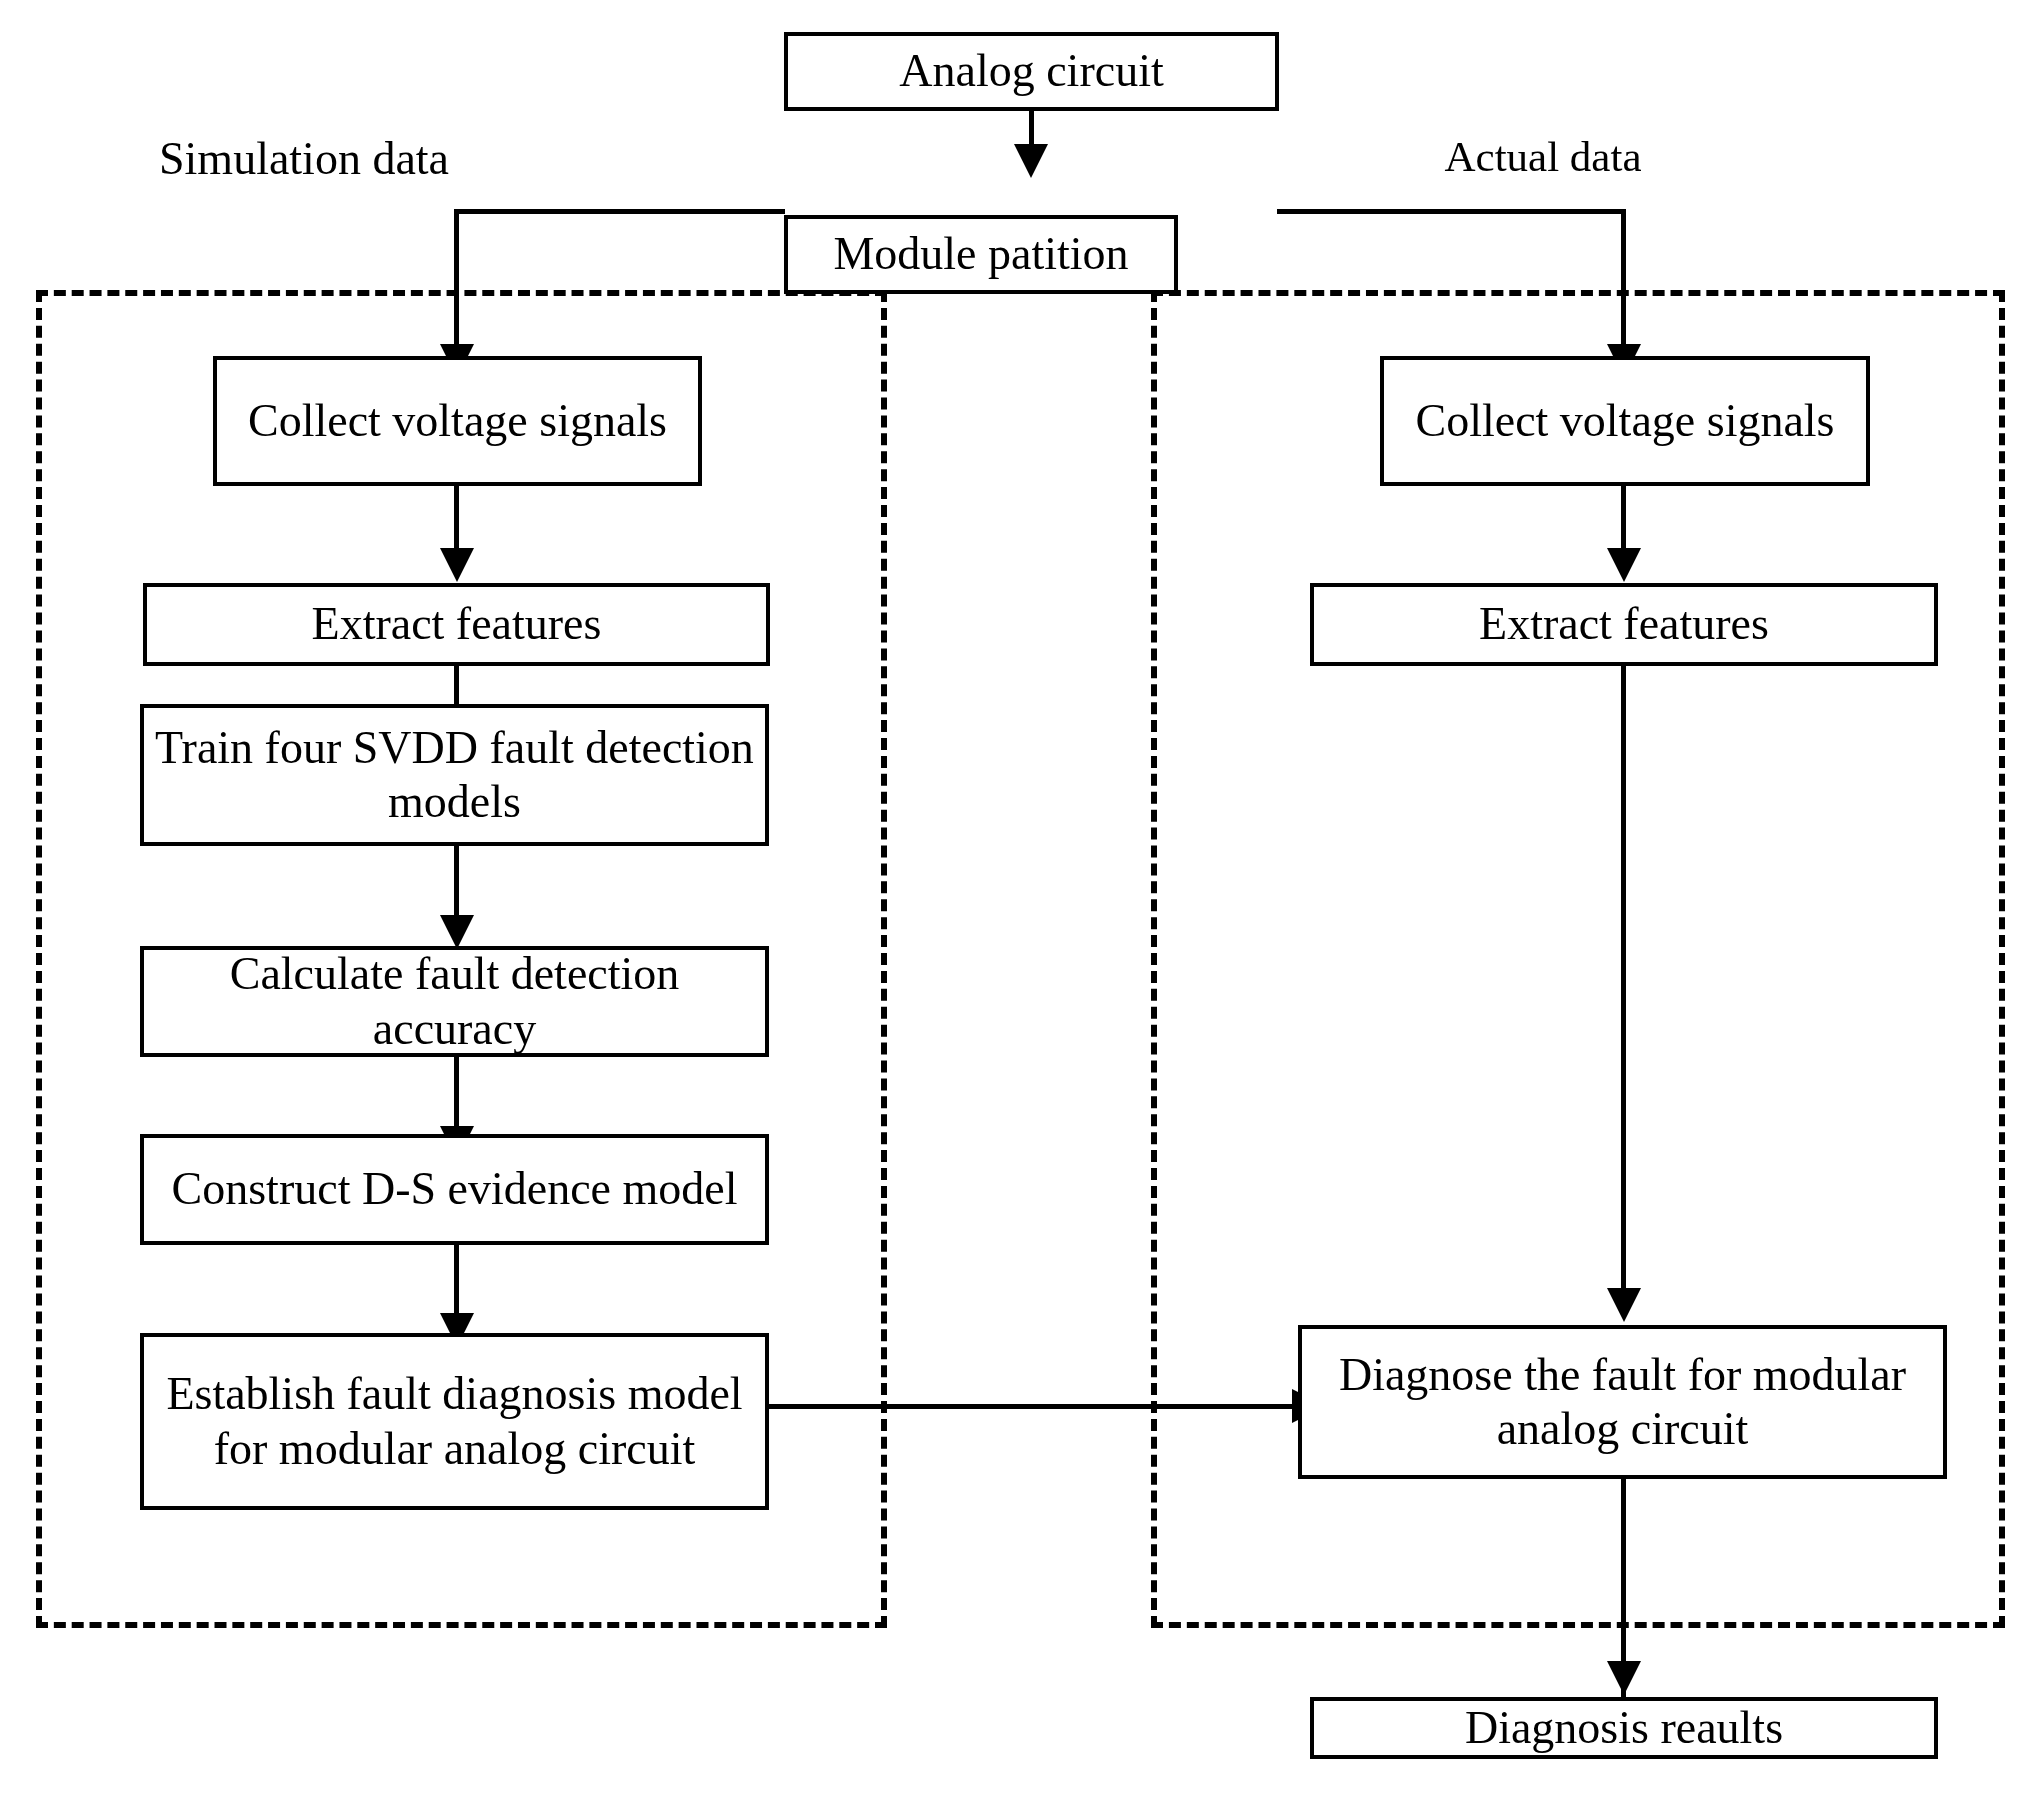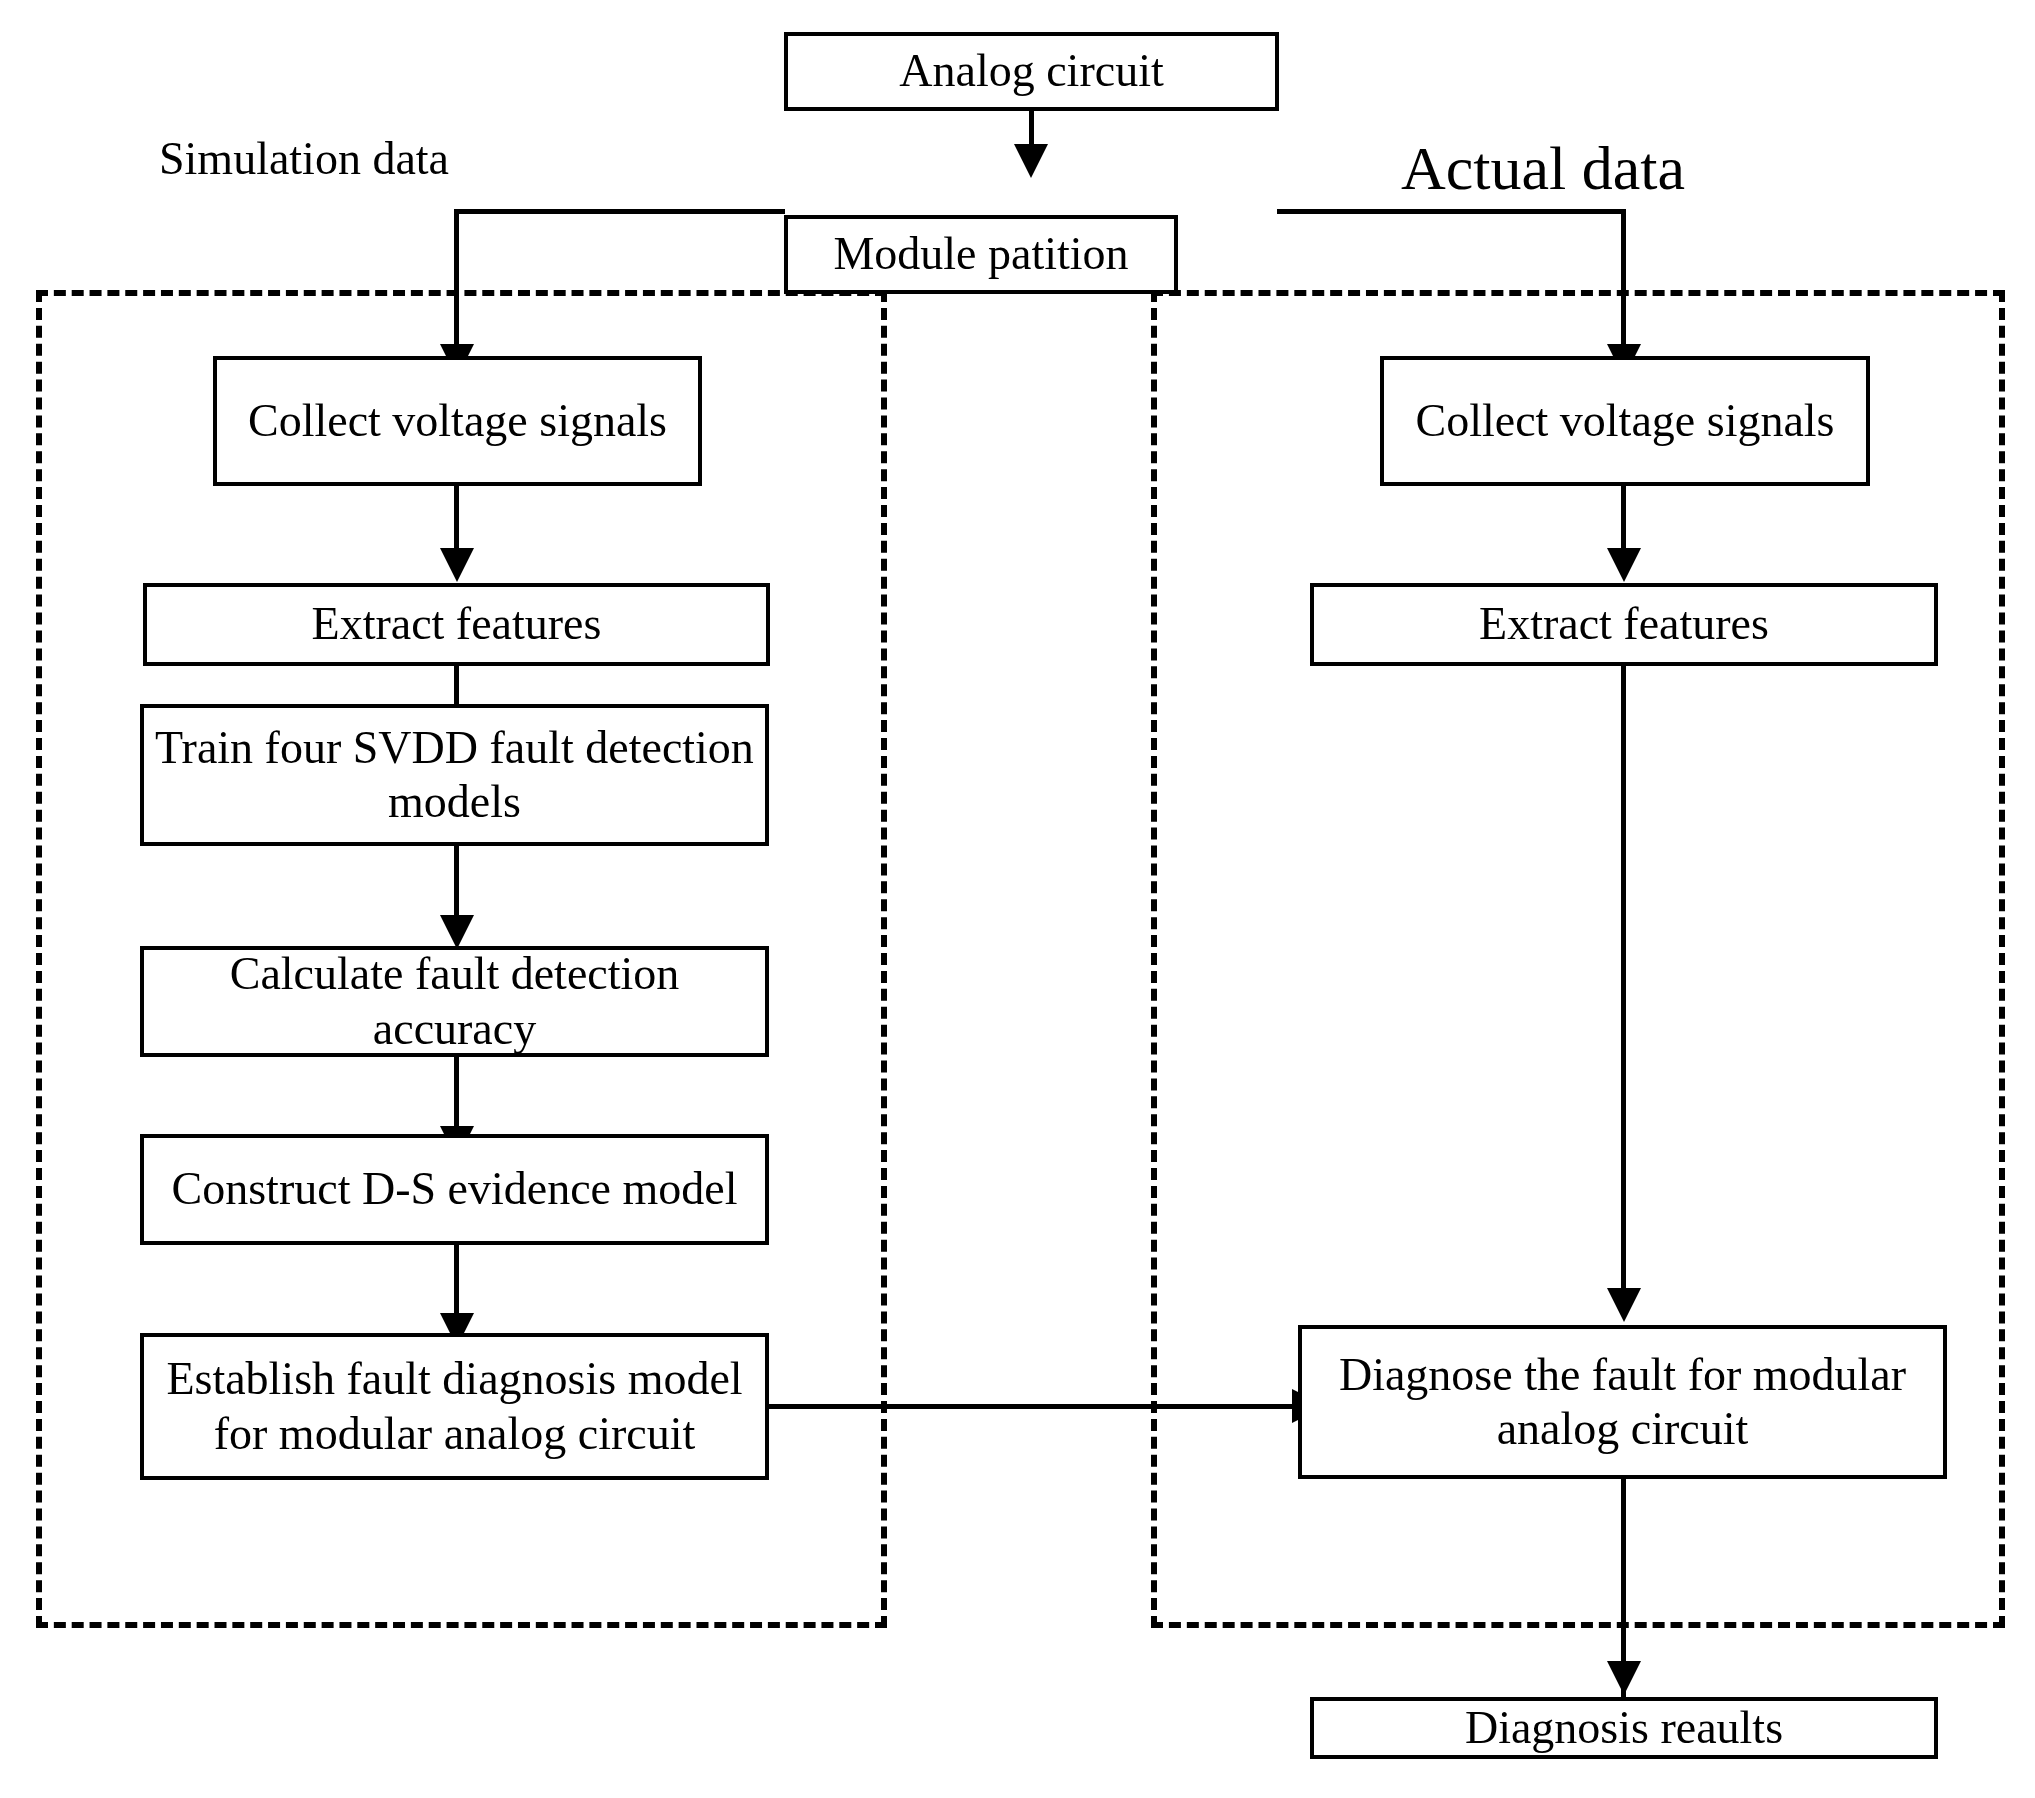--- a/index.html
+++ b/index.html
@@ -58,21 +58,21 @@
 </style>
 </head>
 <body>
 
 <div id="canvas">
 
   <div class="group" style="left:36px;top:290px;width:851px;height:1338px;"></div>
   <div class="group" style="left:1151px;top:290px;width:854px;height:1338px;"></div>
 
   <div class="freelabel" style="left:132px;top:131px;width:344px;font-size:46px;">Simulation data</div>
-  <div class="freelabel" style="left:1371px;top:131px;width:344px;font-size:62px;">Actual data</div>
+  <div class="freelabel" style="left:1371px;top:131px;width:344px;font-size:43px;">Actual data</div>
 
   <div class="node" style="left:784px;top:32px;width:495px;height:79px;font-size:46px;">
     <span>Analog circuit</span>
   </div>
 
   <div class="vline" style="left:1029px;top:111px;height:38px;"></div>
   <div class="arrow-down" style="left:1014px;top:144px;"></div>
 
   <div class="node" style="left:784px;top:179px;width:394px;height:79px;font-size:46px;margin-top:36px;">
     <span>Module patition</span>
@@ -114,21 +114,21 @@
   <div class="vline" style="left:454px;top:1057px;height:73px;"></div>
   <div class="arrow-down" style="left:440px;top:1126px;"></div>
 
   <div class="node" style="left:140px;top:1134px;width:629px;height:111px;font-size:46px;">
     <span>Construct D-S evidence model</span>
   </div>
 
   <div class="vline" style="left:454px;top:1245px;height:73px;"></div>
   <div class="arrow-down" style="left:440px;top:1313px;"></div>
 
-  <div class="node" style="left:140px;top:1333px;width:629px;height:147px;font-size:46px;">
+  <div class="node" style="left:140px;top:1333px;width:629px;height:177px;font-size:46px;">
     <span>Establish fault diagnosis model for modular analog circuit</span>
   </div>
 
   <div class="hline" style="left:768px;top:1404px;width:530px;"></div>
   <div class="arrow-right" style="left:1292px;top:1389px;"></div>
 
   <div class="node" style="left:1380px;top:356px;width:490px;height:130px;font-size:46px;">
     <span>Collect voltage signals</span>
   </div>
 

